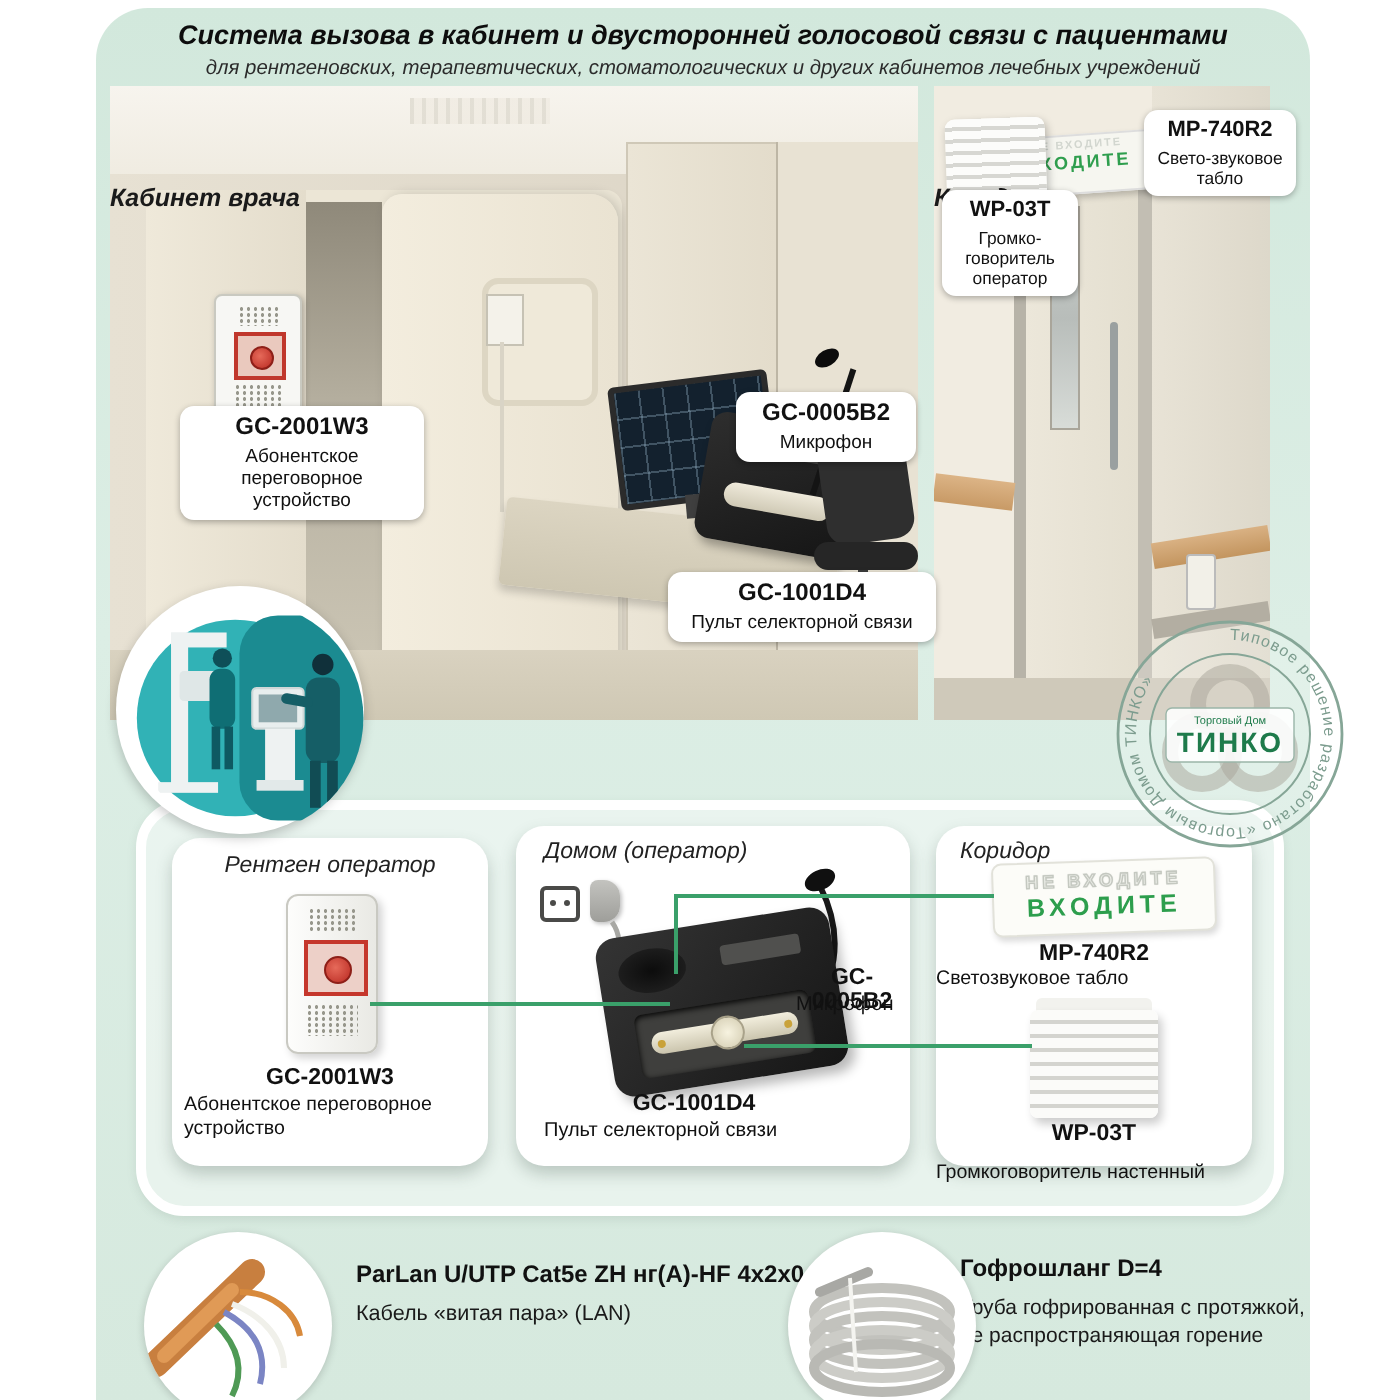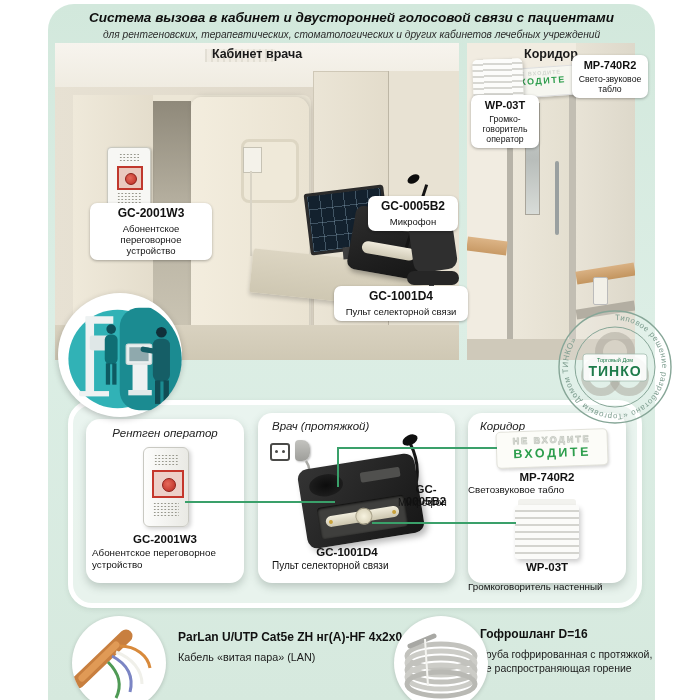--- a/index.html
+++ b/index.html
@@ -9,21 +9,21 @@
 
   
   .mint{left:48px;top:4px;width:607px;height:696px;border-radius:26px 26px 0 0;
         background:linear-gradient(180deg,#d2e8dc 0%,#dceee5 45%,#d6e9de 100%);}
 
   
   .doc-title{left:48px;top:10px;width:607px;text-align:center;
              font-style:italic;font-weight:bold;font-size:13.5px;color:#0d0d0d;}
   .doc-sub{left:48px;top:29px;width:607px;text-align:center;
            font-style:italic;font-size:10.2px;color:#2b2b2b;}
-  .photo-header{font-weight:bold;font-size:12.5px;color:#1a1a1a;text-align:center;z-index:3;}
+  .photo-header{font-style:italic;font-weight:bold;font-size:12.5px;color:#1a1a1a;z-index:3;margin-top:45px;}
 
   
   .photo{overflow:hidden;background:#ece6d9;}
   .ph{position:absolute;}
 
   
   .plabel{position:absolute;background:#fff;border-radius:7px;padding:4px 5px;text-align:center;
           box-shadow:0 1px 3px rgba(0,0,0,.3);z-index:8;}
   .plabel .model{font-weight:bold;font-size:12px;line-height:1.15;color:#111;}
   .plabel .desc{font-size:9.5px;line-height:1.18;margin-top:2px;color:#111;}
@@ -209,21 +209,21 @@
       <div class="ph" style="left:8px;top:22px;width:28px;height:24px;border:2px solid #c5372c;background:#edd0c8;">
         <div class="ph" style="left:8px;top:6px;width:12px;height:12px;border-radius:50%;background:radial-gradient(circle at 40% 40%,#e66a5a,#b92a22);border:1px solid #8e1f18;"></div>
       </div>
       <div class="ph dots" style="left:9px;top:54px;width:26px;height:16px;"></div>
     </div>
     <div class="model-lbl" style="left:0;top:114px;width:158px;">GC-2001W3</div>
     <div class="desc-lbl" style="left:6px;top:128px;width:146px;">Абонентское переговорное устройство</div>
   </div>
 
   <div class="card" style="left:258px;top:413px;width:197px;height:170px;">
-    <div class="card-title" style="left:14px;top:7px;">Врач (протяжкой)</div>
+    <div class="card-title" style="left:14px;top:7px;">Домом (оператор)</div>
     <div class="ph" style="left:12px;top:30px;width:16px;height:14px;border:2px solid #4a4a48;border-radius:3px;background:#fff;">
       <div class="ph" style="left:3px;top:5px;width:3px;height:3px;border-radius:50%;background:#4a4a48;"></div>
       <div class="ph" style="left:10px;top:5px;width:3px;height:3px;border-radius:50%;background:#4a4a48;"></div>
     </div>
     <div class="ph" style="left:37px;top:27px;width:15px;height:21px;background:linear-gradient(#c3c3bf,#9e9e9a);border-radius:4px 8px 8px 4px;box-shadow:1px 1px 2px rgba(0,0,0,.25);"></div>
     <svg width="197" height="170" style="position:absolute;left:0;top:0;">
       <path d="M48,48 C58,62 42,74 56,86 C66,95 80,96 92,92" fill="none" stroke="#a8a8a4" stroke-width="2.5"></path>
       <path d="M140,96 C162,82 164,54 152,30" fill="none" stroke="#181818" stroke-width="3"></path>
       <ellipse cx="152" cy="27" rx="8" ry="5" fill="#101010" transform="rotate(-25 152 27)"></ellipse>
     </svg>
@@ -279,17 +279,17 @@
     <svg width="94" height="94">
       <ellipse cx="47" cy="40" rx="34" ry="12" fill="none" stroke="#c2c2bd" stroke-width="5"></ellipse>
       <ellipse cx="47" cy="47" rx="34" ry="12" fill="none" stroke="#cccCc7" stroke-width="5"></ellipse>
       <ellipse cx="47" cy="54" rx="34" ry="12" fill="none" stroke="#c2c2bd" stroke-width="5"></ellipse>
       <ellipse cx="47" cy="61" rx="34" ry="12" fill="none" stroke="#ccccc7" stroke-width="5"></ellipse>
       <ellipse cx="47" cy="68" rx="34" ry="12" fill="none" stroke="#b9b9b4" stroke-width="5"></ellipse>
       <path d="M16,30 L40,20" stroke="#a8a8a4" stroke-width="5" stroke-linecap="round" fill="none"></path>
       <path d="M31,23 L34,70" stroke="#f4f4f0" stroke-width="2" fill="none"></path>
     </svg>
   </div>
-  <div class="prod-name" style="left:480px;top:627px;">Гофрошланг D=16</div>
+  <div class="prod-name" style="left:480px;top:627px;">Гофрошланг D=4</div>
   <div class="prod-desc" style="left:480px;top:648px;font-size:10.5px;">Труба гофрированная с протяжкой,</div>
   <div class="prod-desc" style="left:480px;top:662px;font-size:10.5px;">не распространяющая горение</div>
 
 </div>
 
 </body></html>

